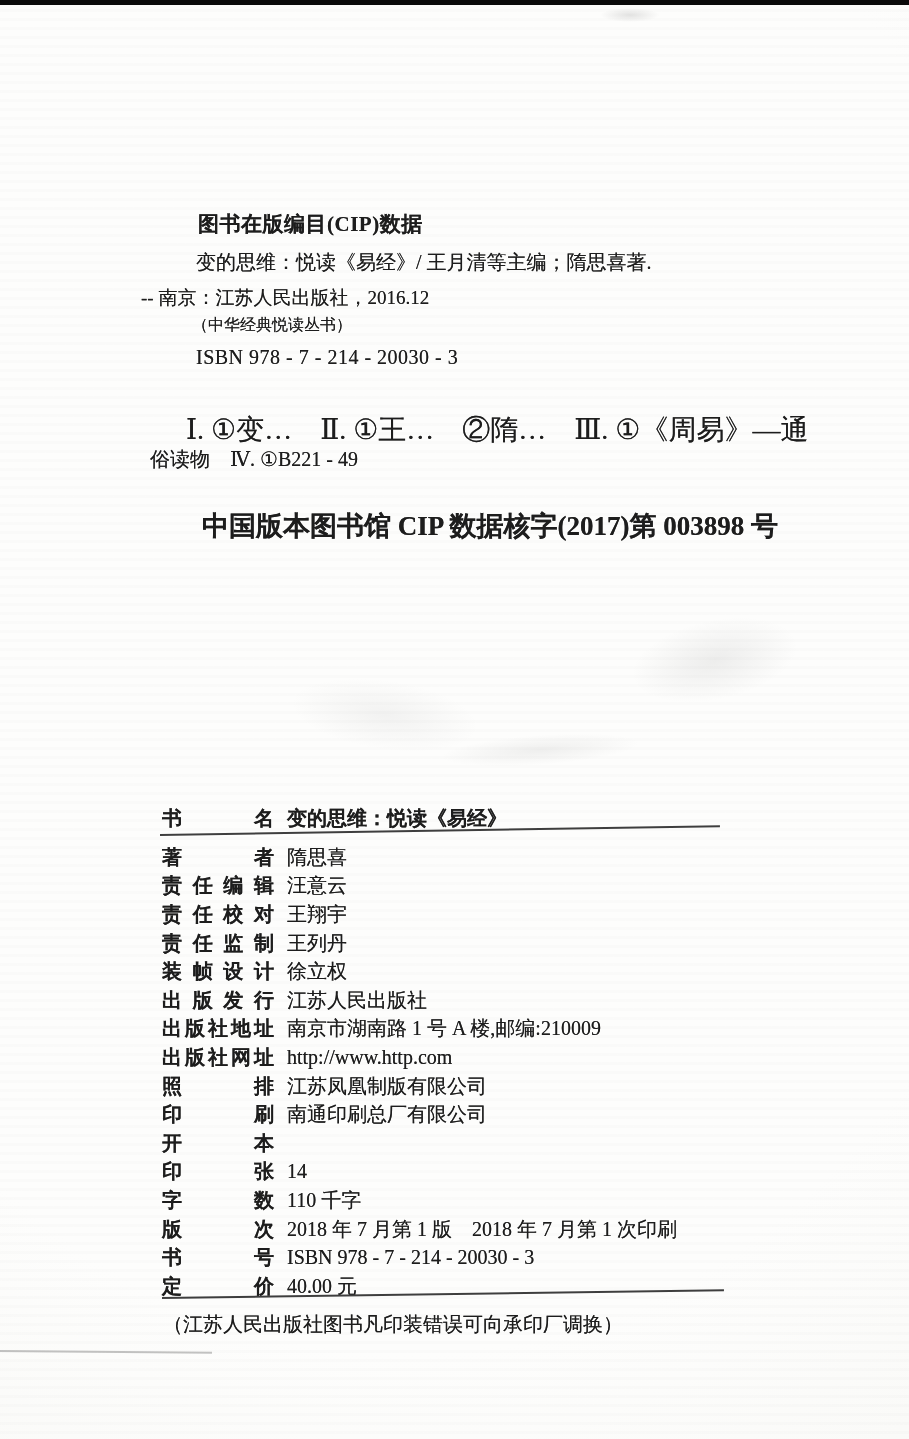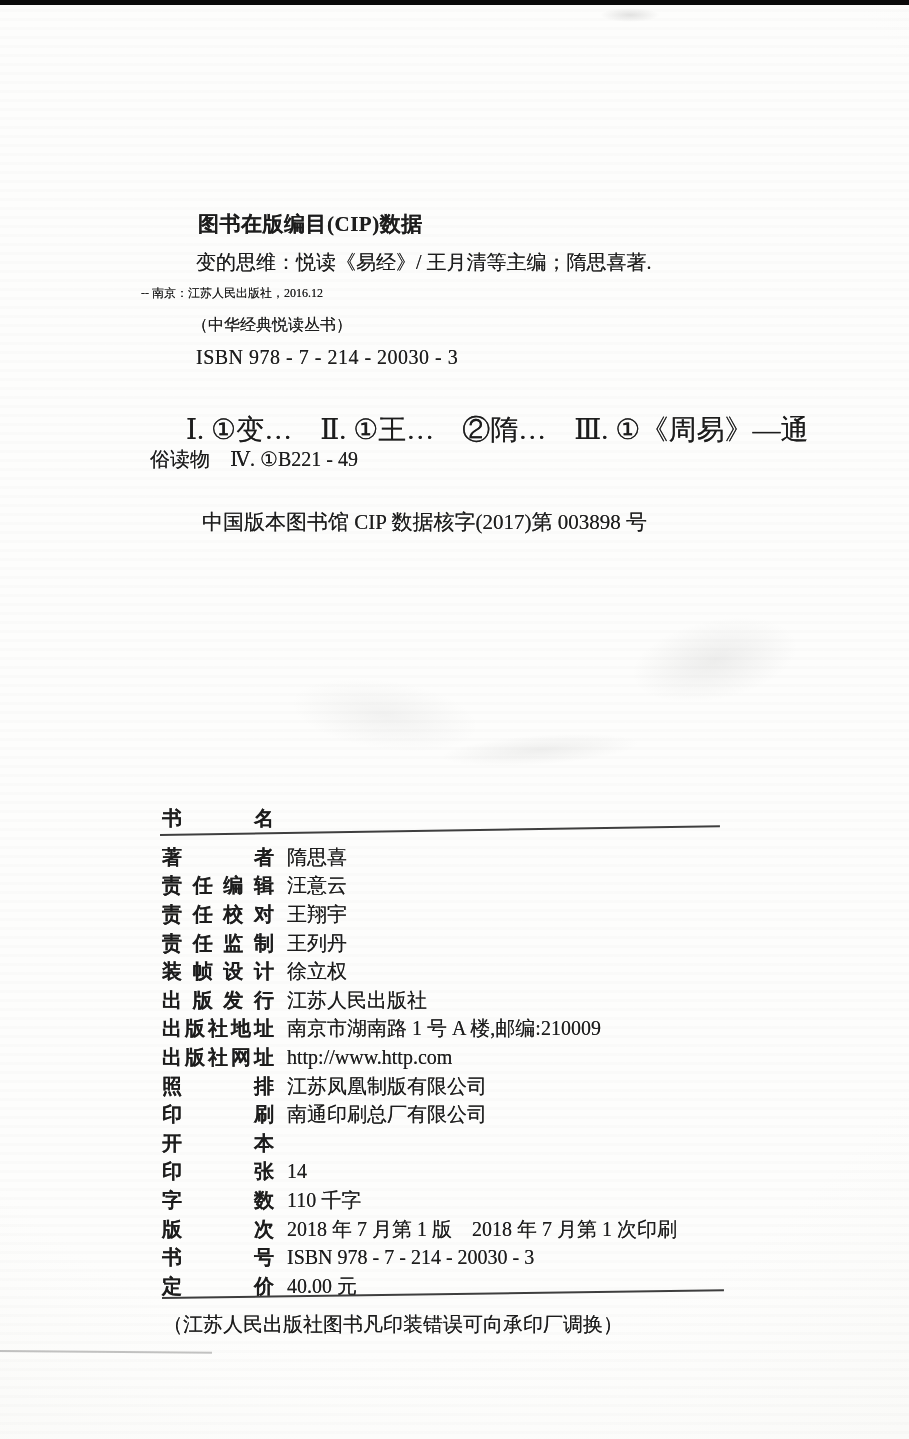--- a/index.html
+++ b/index.html
@@ -15,26 +15,26 @@
     filter:blur(0.22px);
   }
   .scan-bands{
     position:absolute;inset:0;pointer-events:none;
     background:repeating-linear-gradient(180deg, rgba(0,0,0,0.010) 0 3px, rgba(0,0,0,0) 3px 9px);
   }
   .bar-top{position:absolute;left:0;top:0;width:909px;height:5px;background:#0b0b0b;}
   .abs{position:absolute;white-space:nowrap;}
   .cip-header{left:198px;top:210px;font-size:21px;font-weight:bold;letter-spacing:0.5px;}
   .cip-l1{left:196px;top:249px;font-size:20px;}
-  .cip-l2{left:141px;top:285px;font-size:12px;}
+  .cip-l2{left:141px;top:285px;font-size:19px;}
   .cip-l3{left:192px;top:315px;font-size:16px;}
   .cip-l4{left:196px;top:346px;font-size:20px;letter-spacing:0.5px;}
   .cip-c1{left:186px;top:411px;font-size:28px;}
   .cip-c2{left:150px;top:446px;font-size:20px;}
-  .cip-record{left:202px;top:508px;font-size:21px;}
+  .cip-record{left:202px;top:508px;font-size:27px;font-weight:bold;}
   .scan-text{text-shadow:0 0 0.6px rgba(25,25,25,0.75);}
 
   .title-row{left:162px;top:805px;display:flex;font-size:20px;}
   .rule{position:absolute;height:2px;background:#3e3e3e;transform-origin:left center;}
   .rule1{left:160px;top:834px;width:560px;transform:rotate(-0.9deg);}
   .rule2{left:162px;top:1297px;width:562px;transform:rotate(-0.8deg);}
 
   .rows{position:absolute;left:162px;top:843px;display:flex;flex-direction:column;}
   .row{height:28.6px;display:flex;align-items:center;font-size:20px;}
   .lbl{font-weight:bold;}
@@ -70,20 +70,21 @@
 
   <div class="smudge sm1"></div>
   <div class="smudge sm2"></div>
   <div class="smudge sm3"></div>
 
   <div class="abs scan-text title-row">
     <span class="lbl char-justify">
         <span>书</span>
         <span>名</span>
       </span>
+    <span class="val val-bold">变的思维：悦读《易经》</span>
   </div>
   <div class="rule rule1"></div>
 
   <div class="rows scan-text">
     <div class="row">
       <span class="lbl char-justify">
           <span>著</span>
           <span>者</span>
         </span>
       <span class="val">隋思喜</span>

